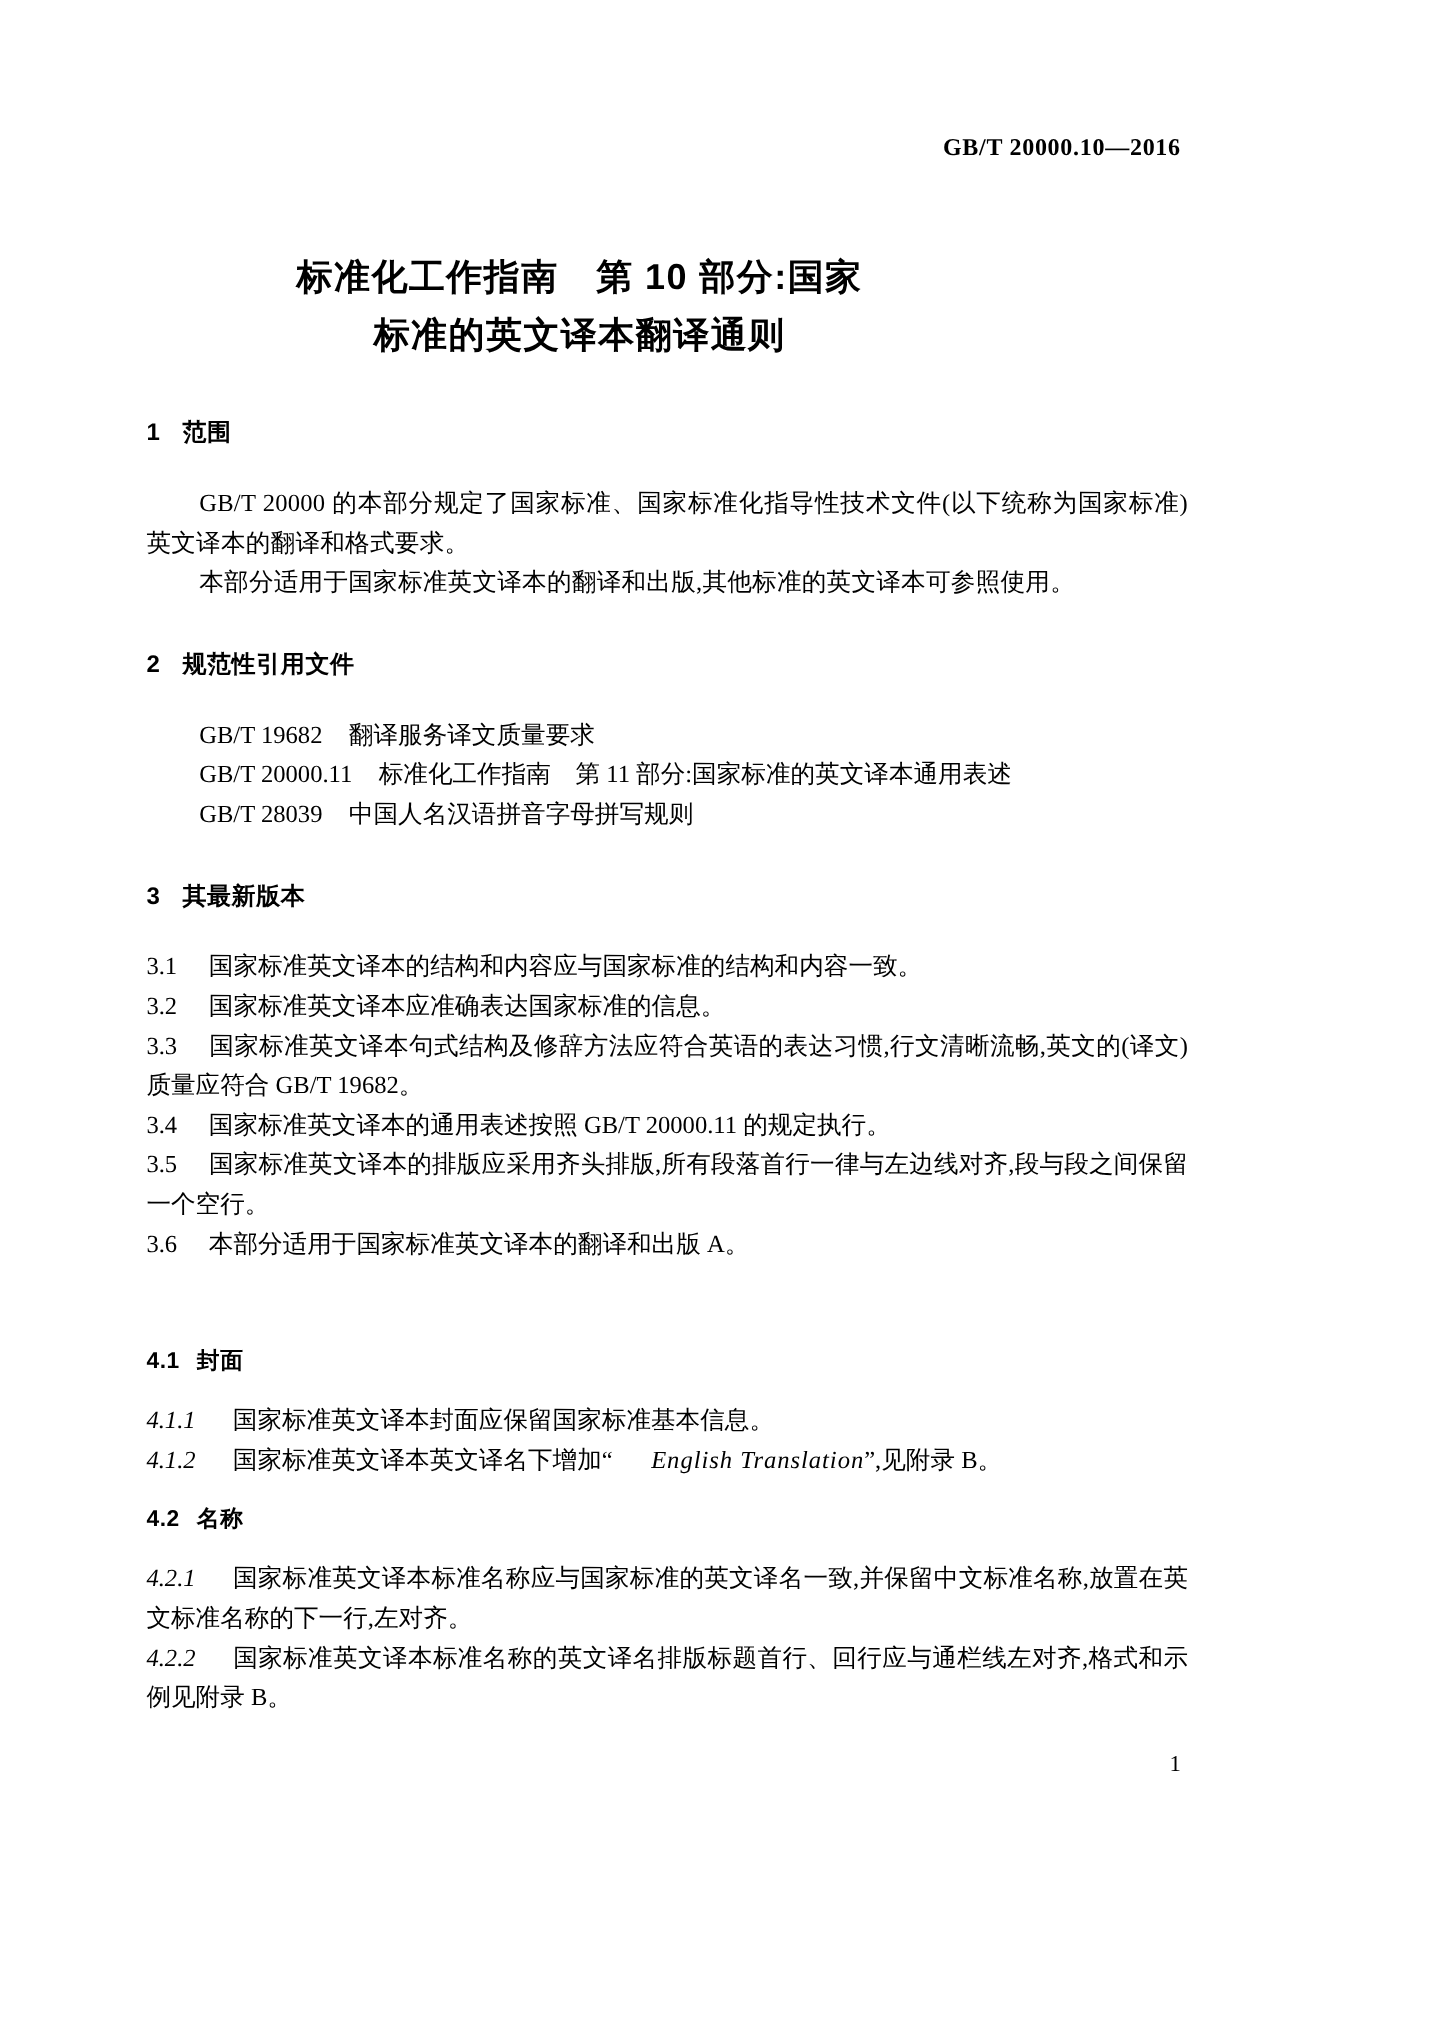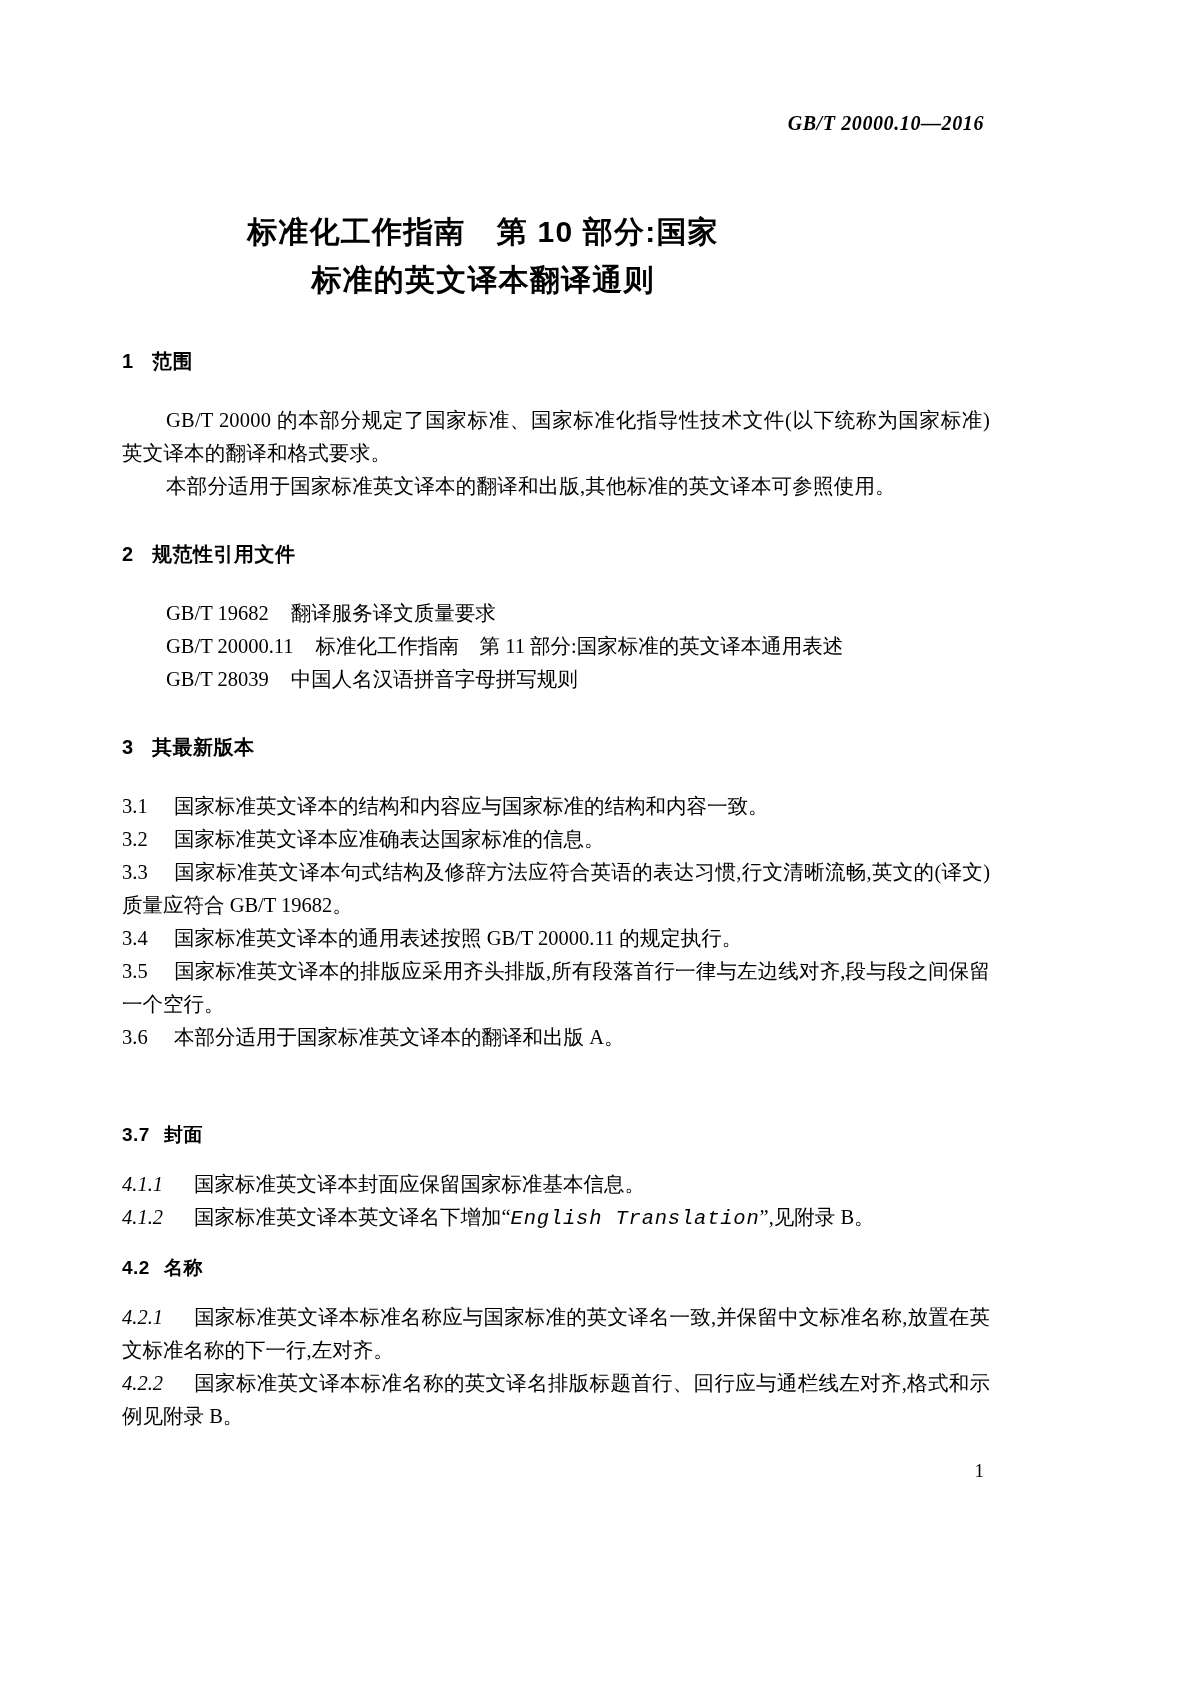--- a/index.html
+++ b/index.html
@@ -27,21 +27,20 @@
   
   .page-header {
     position: absolute;
     top: 112px;
     right: 207px;
     font-family: "Liberation Serif", "DejaVu Serif", serif;
     font-weight: bold;
     font-size: 20px;
     letter-spacing: 0.6px;
     white-space: nowrap;
-    font-style: italic;
   }
 
   
   .doc-title {
     position: absolute;
     top: 208px;
     left: 0;
     width: 966px;
     text-align: center;
     font-family: "Liberation Sans", "DejaVu Sans", sans-serif;
@@ -120,22 +119,23 @@
     text-justify: inter-ideograph;
   }
   p.numbered .num {
     font-family: "Liberation Serif", "DejaVu Serif", serif;
   }
   p.numbered .num.lvl2 { display: inline-block; min-width: 52px; }
   p.numbered .num.lvl3 { display: inline-block; min-width: 72px; font-style: italic; }
 
   .ital {
     font-style: italic;
-    font-family: Liberation Mono, monospace;
+    font-family: Liberation Serif, serif;
     letter-spacing: 0.8px;
+    margin-left: 32px;
   }
   .sp-s  { height: 20px; }
   .sp-m  { height: 30px; }
   .sp-l  { height: 38px; }
 
   
   .folio {
     position: absolute;
     bottom: 202px;
     right: 207px;
@@ -205,21 +205,21 @@
     </p>
     <p class="numbered">
       <span class="num lvl2">3.6</span><span>本部分适用于国家标准英文译本的翻译和出版 A。</span>
     </p>
 
     <div class="sp-l"></div>
 
     <div class="sp-m"></div>
 
     <h3 class="sub-head">
-      <span class="num">3.7</span><span>封面</span>
+      <span class="num">4.1</span><span>封面</span>
     </h3>
     <div class="sp-s"></div>
 
     <p class="numbered">
       <span class="num lvl3">4.1.1</span><span>国家标准英文译本封面应保留国家标准基本信息。</span>
     </p>
     <p class="numbered">
       <span class="num lvl3">4.1.2</span><span>国家标准英文译本英文译名下增加“</span><span class="ital">English Translation</span><span>”,见附录 B。</span>
     </p>
 

